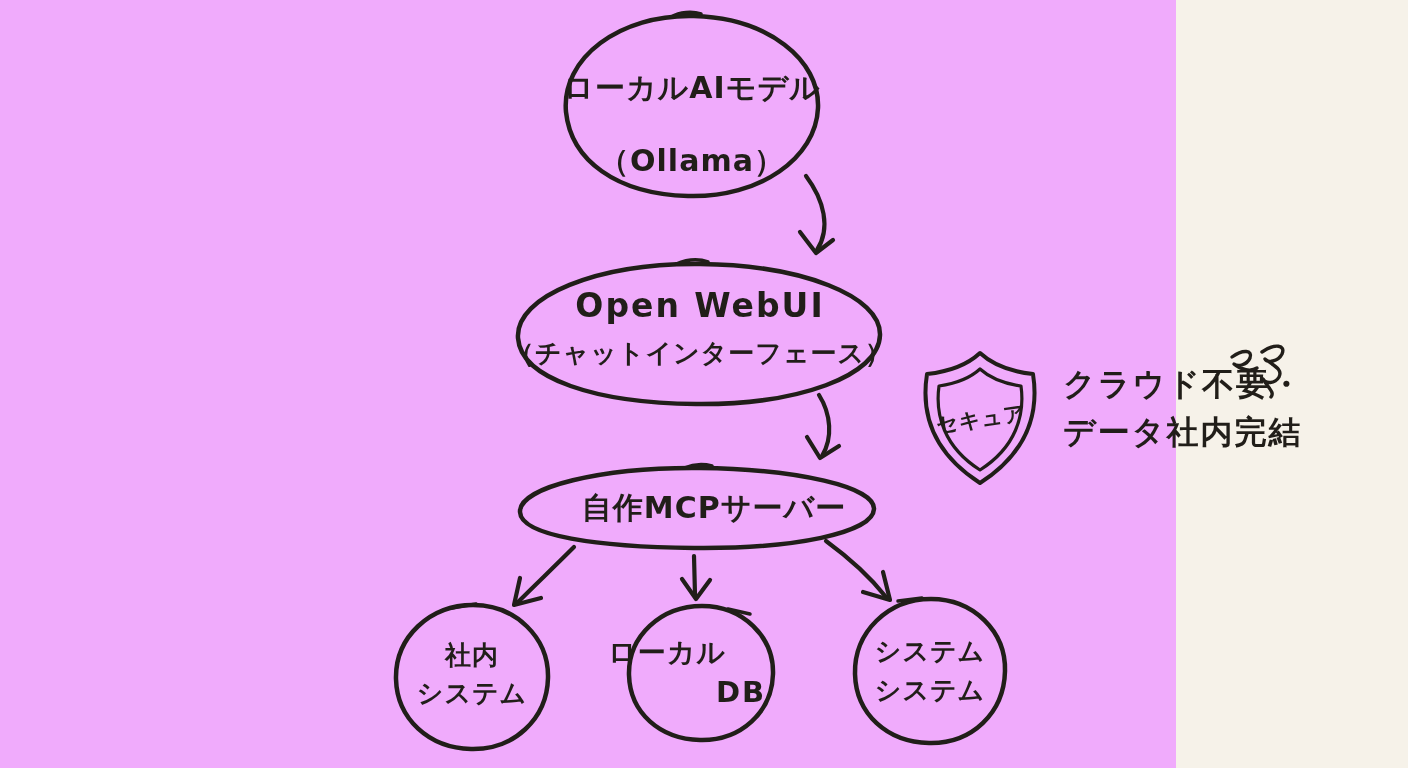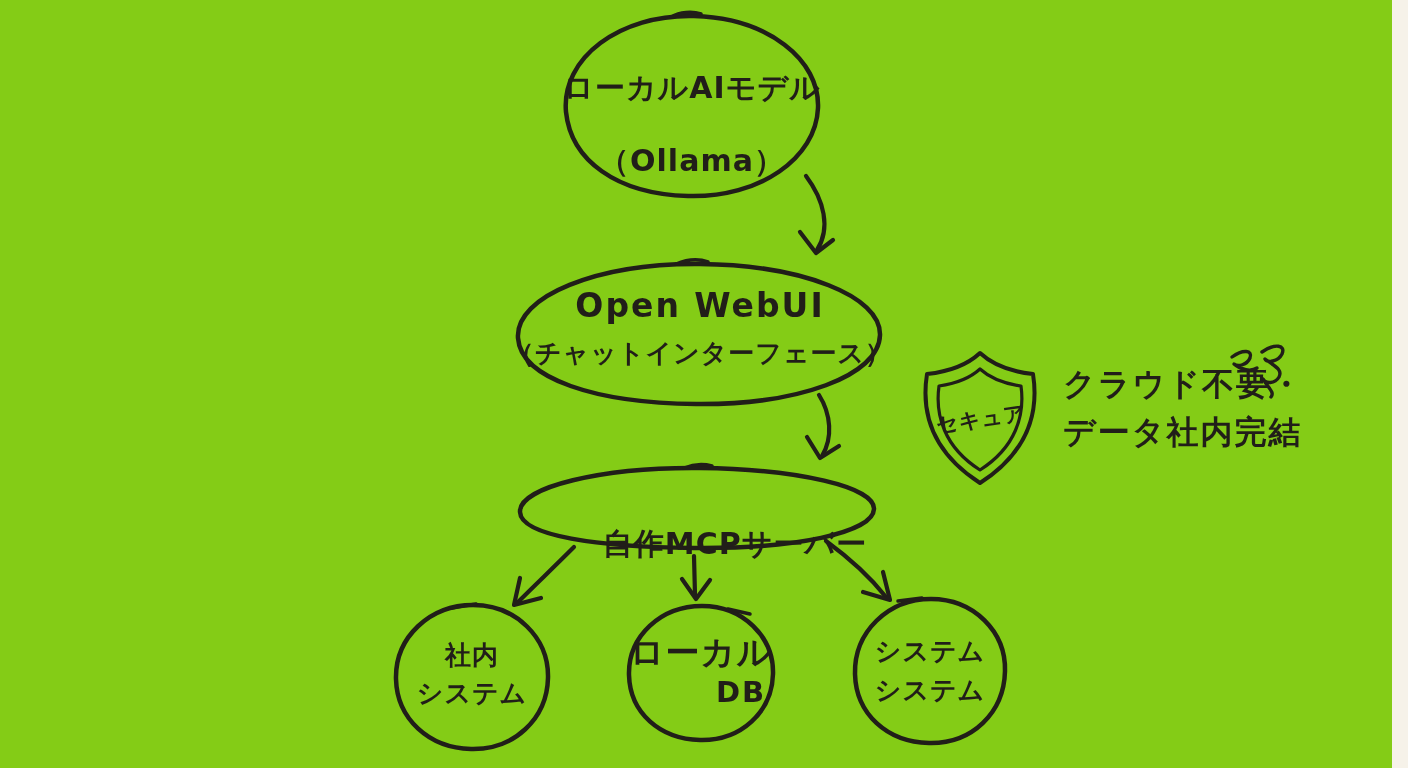--- a/index.html
+++ b/index.html
@@ -6,46 +6,46 @@
     margin: 0;
     padding: 0;
     width: 1408px;
     height: 768px;
     overflow: hidden;
     background: #f6f2e9;
     font-family: "DejaVu Sans", sans-serif;
   }
   #stage {
     position: relative;
-    width: 1392px;
+    width: 1176px;
     height: 768px;
-    background: #84cc16;
+    background: #f0abfc;
   }
   #sketch {
     position: absolute;
     left: 0;
     top: 0;
   }
   .label {
     position: absolute;
     transform: translate(-50%, -50%);
     color: #211e19;
     font-weight: 600;
     white-space: nowrap;
     letter-spacing: 1px;
     text-align: center;
   }
   .n1l1 { left: 692px; top: 88px;  font-size: 30px; }
   .n1l2 { left: 692px; top: 137px; font-size: 30px; margin-top: 24px; }
   .n2l1 { left: 700px; top: 305px; font-size: 33px; letter-spacing: 2px; }
   .n2l2 { left: 700px; top: 353px; font-size: 26px; }
-  .n3   { left: 735px; top: 508px; font-size: 30px; margin-top: 36px; }
+  .n3   { left: 714px; top: 508px; font-size: 30px; }
   .c1l1 { left: 472px; top: 655px; font-size: 26px; }
   .c1l2 { left: 472px; top: 693px; font-size: 26px; }
-  .c2l1 { left: 701px; top: 653px; font-size: 34px; }
+  .c2l1 { left: 667px; top: 653px; font-size: 28px; }
   .c2l2 { left: 701px; top: 692px; font-size: 29px; letter-spacing: 2px; margin-left: 40px; }
   .c3l1 { left: 930px; top: 651px; font-size: 26px; }
   .c3l2 { left: 930px; top: 690px; font-size: 26px; }
   .shield-label {
     left: 981px; top: 419px; font-size: 21px;
     transform: translate(-50%, -50%) rotate(-8deg);
     letter-spacing: 1px;
   }
   .note-line {
     position: absolute;

